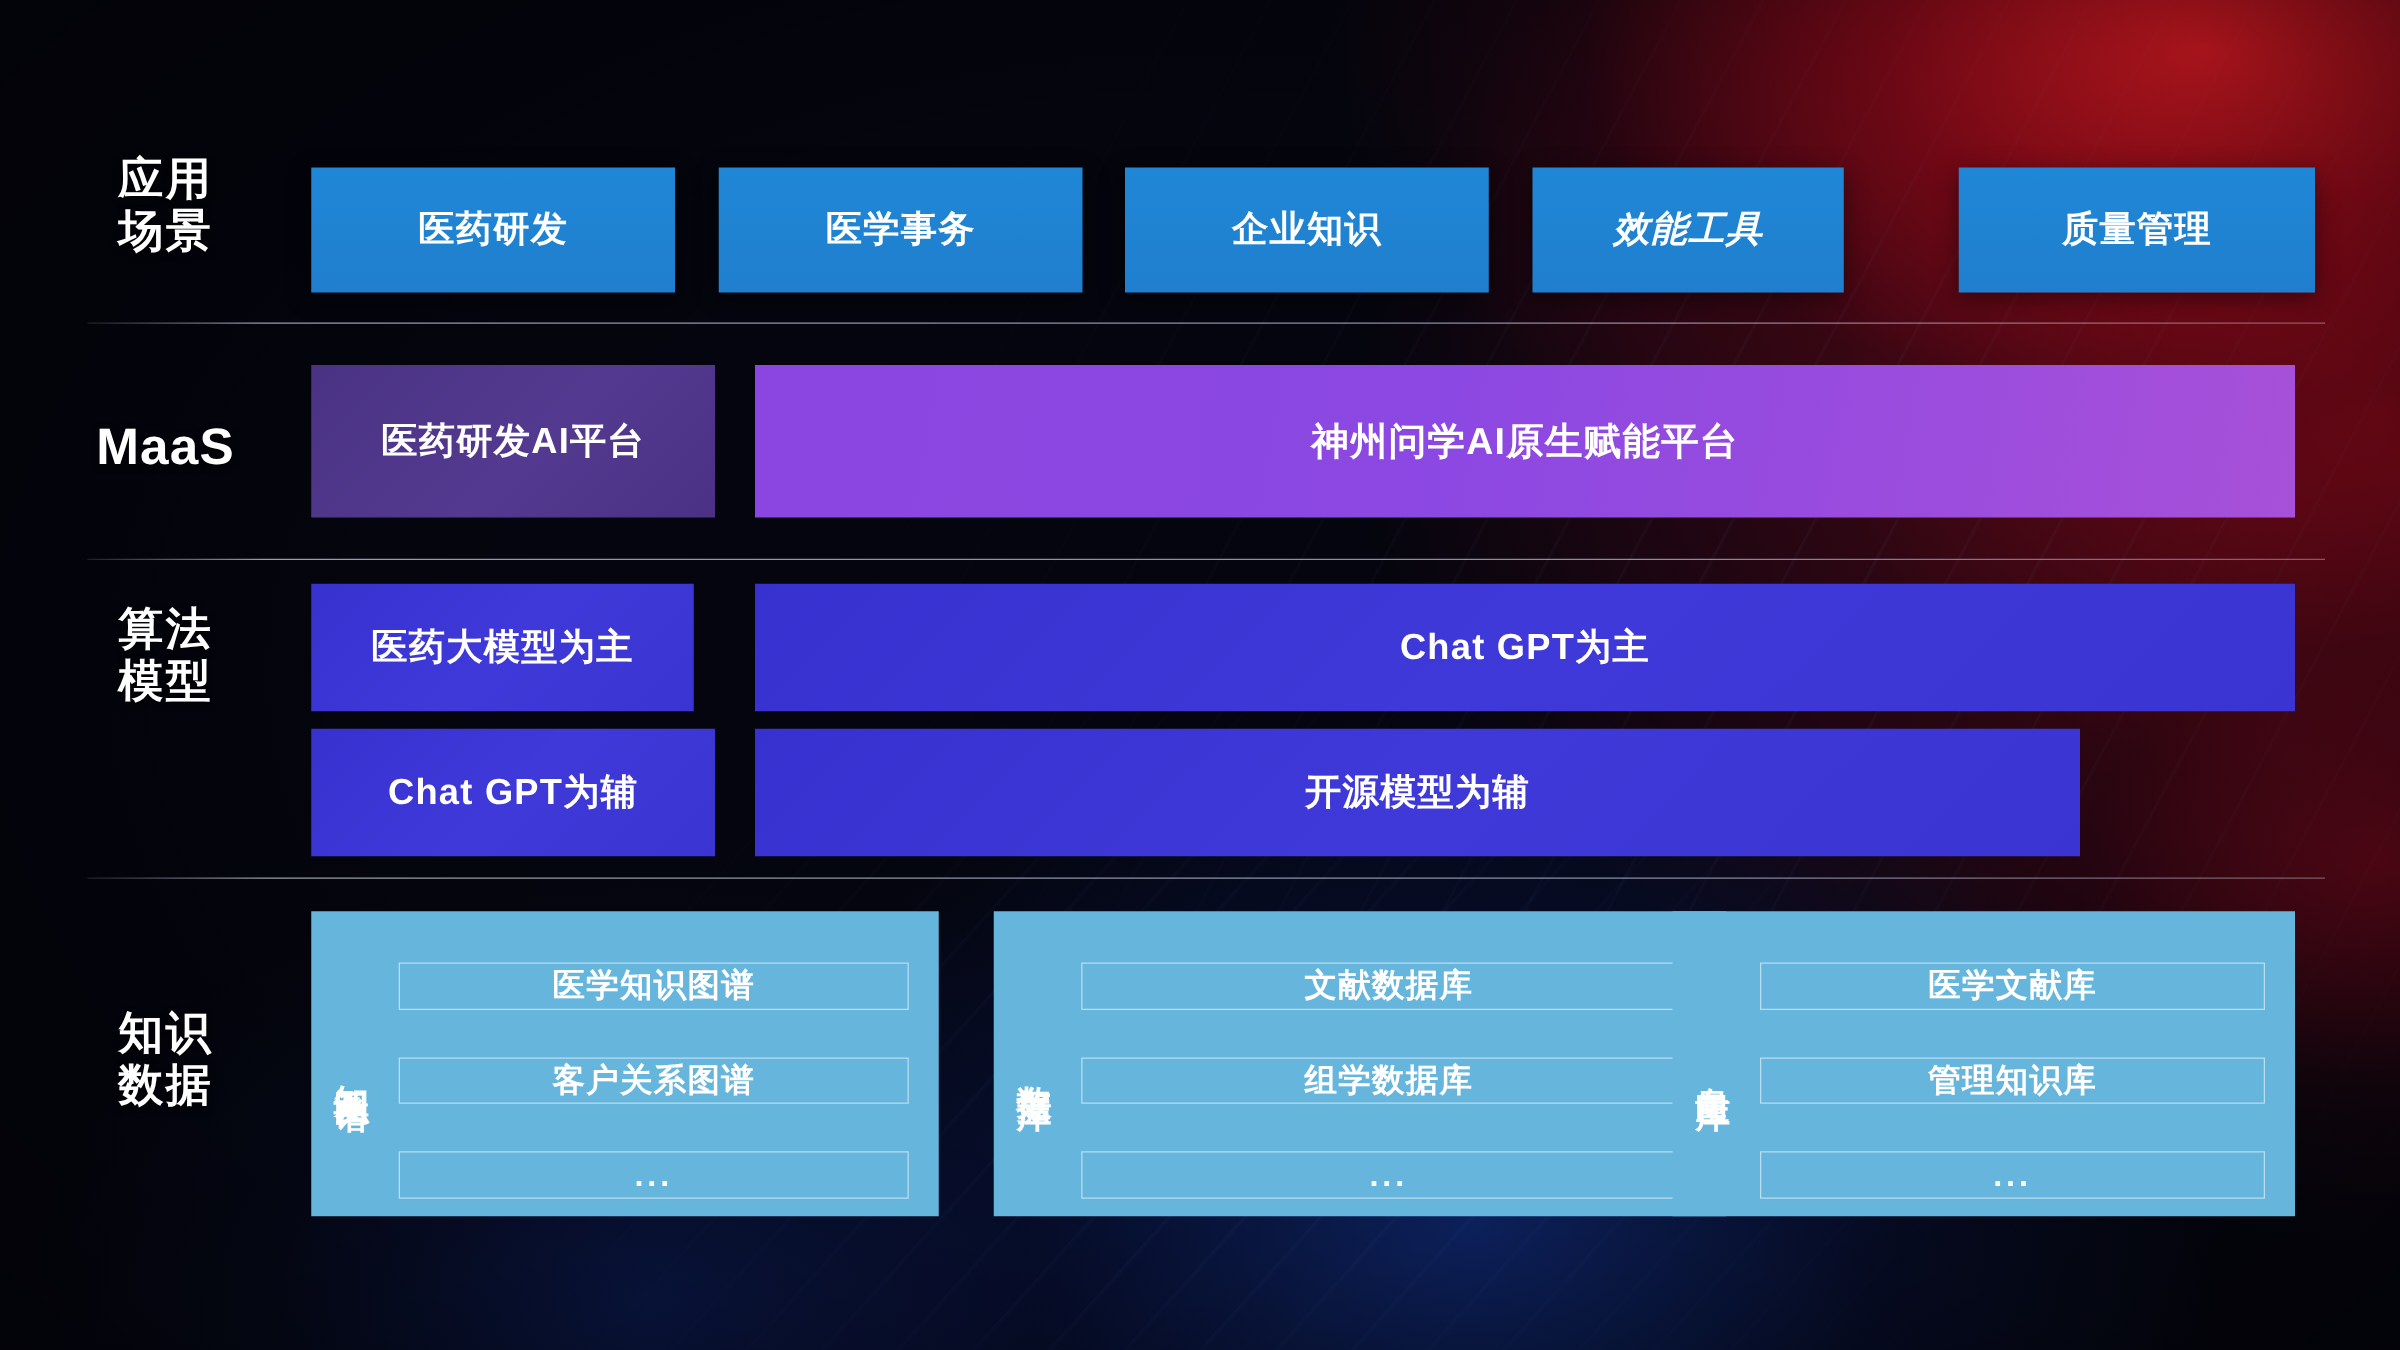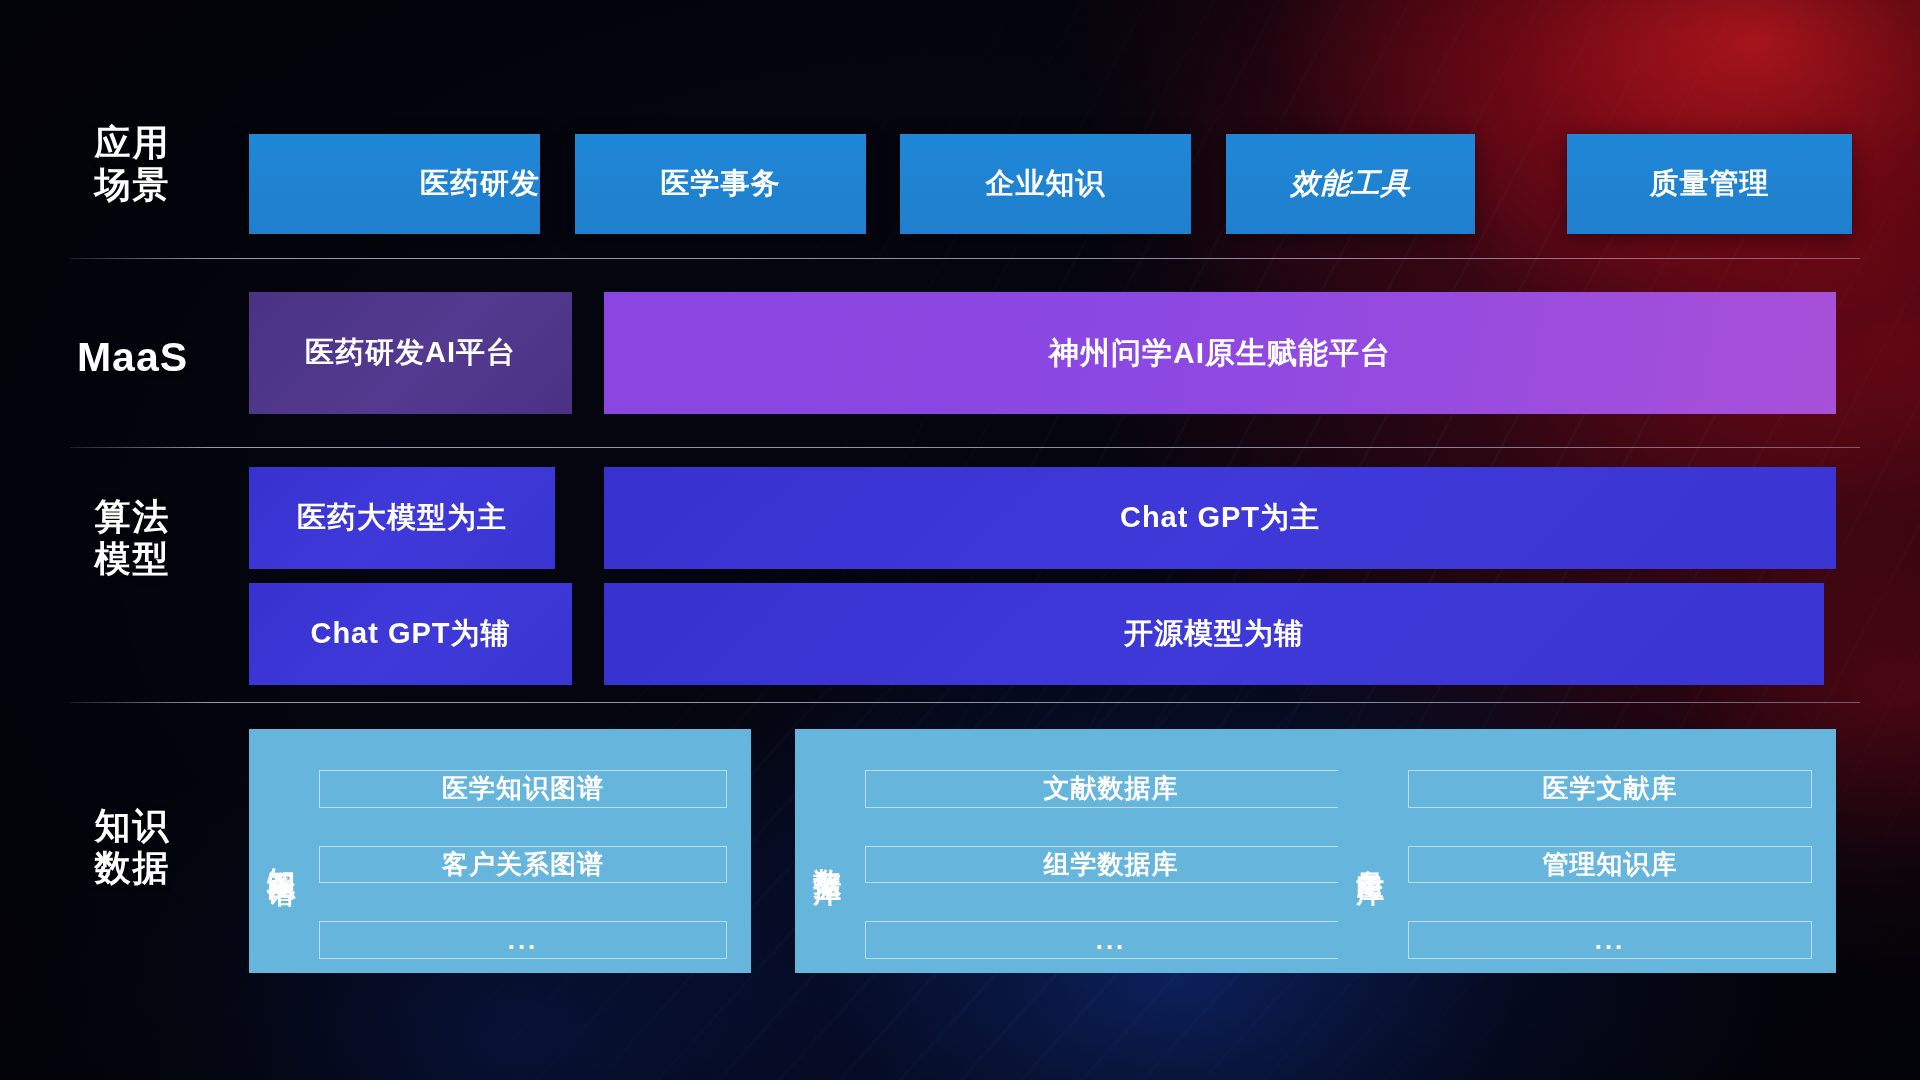--- a/index.html
+++ b/index.html
@@ -102,21 +102,21 @@
   <div class="bg-layer bg-dark"></div>
   <div class="streaks"></div>
   <div class="streaks2"></div>
   <div class="vignette"></div>
 </div>
 
 <div id="stage">
 
   <div class="rowlabel cn" style="top:122px;"><span>应用</span><br><span>场景</span></div>
 
-  <div class="scn" style="left:249px;width:291px;justify-content:flex-end;">
+  <div class="scn" style="left:249px;width:291px;">
       <span>医药研发</span>
     </div>
   <div class="scn" style="left:575px;width:291px;">
       <span>医学事务</span>
     </div>
   <div class="scn" style="left:900px;width:291px;">
       <span>企业知识</span>
     </div>
   <div class="scn" style="left:1226px;width:249px;font-style:italic;">
       <span>效能工具</span>
@@ -131,32 +131,32 @@
 
   <div class="maas-a">
       <span>医药研发AI平台</span>
     </div>
   <div class="maas-b">
       <span>神州问学AI原生赋能平台</span>
     </div>
 
   <div class="divider" style="top:447px;"></div>
 
-  <div class="rowlabel cn" style="top:496px;"><span>算法</span><br><span>模型</span></div>
+  <div class="rowlabel cn" style="top:482px;"><span>算法</span><br><span>模型</span></div>
 
   <div class="algo" style="top:467px;left:249px;width:306px;">
       <span>医药大模型为主</span>
     </div>
   <div class="algo" style="top:467px;left:604px;width:1232px;">
       <span>Chat GPT为主</span>
     </div>
   <div class="algo" style="top:583px;left:249px;width:323px;">
       <span>Chat GPT为辅</span>
     </div>
-  <div class="algo" style="top:583px;left:604px;width:1220px;">
+  <div class="algo" style="top:583px;left:604px;width:1060px;">
       <span>开源模型为辅</span>
     </div>
 
   <div class="divider" style="top:702px;"></div>
 
   <div class="rowlabel cn" style="top:805px;"><span>知识</span><br><span>数据</span></div>
 
   <div class="kpanel" style="left:249px;width:502px;">
     <div class="kv">知识图谱</div>
     <div class="kitems">

